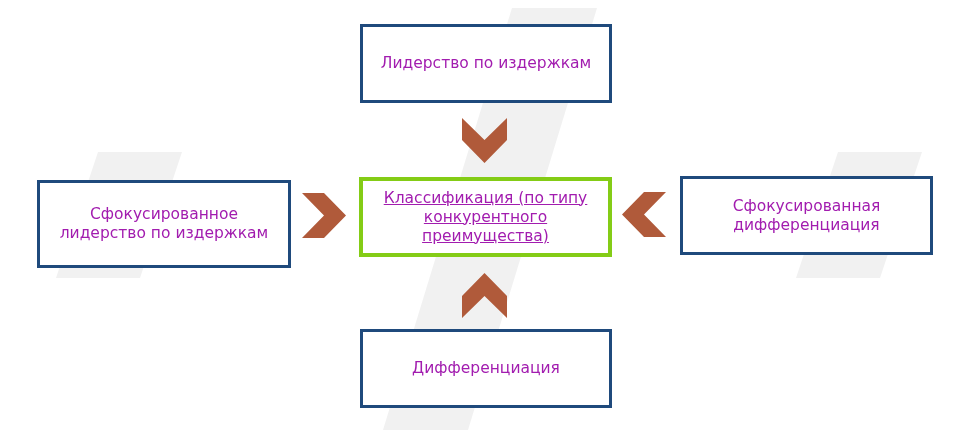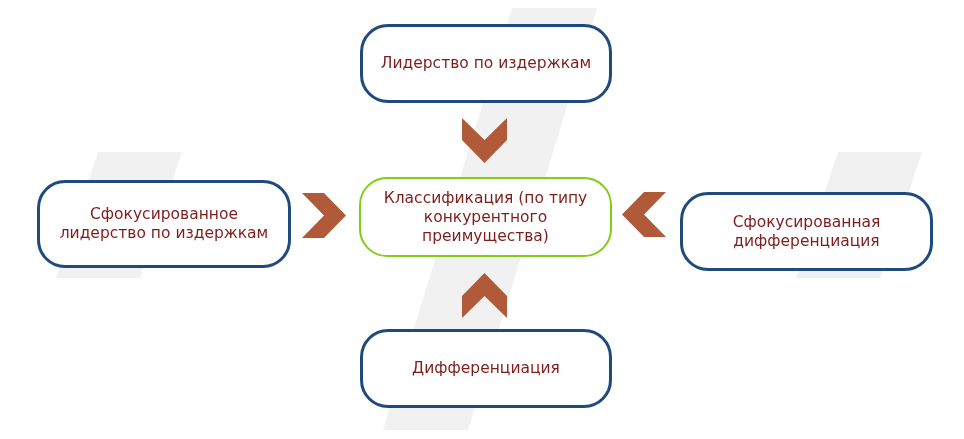--- a/index.html
+++ b/index.html
@@ -7,27 +7,26 @@
       width: 964px; height: 439px; position: relative; overflow: hidden;
       background: #ffffff;
       font-family: "DejaVu Sans", sans-serif;
     }
     .bg-slash { position: absolute; top: 0; left: 0; }
     .box {
       position: absolute; box-sizing: border-box;
       background: #ffffff;
       display: flex; align-items: center; justify-content: center;
       text-align: center;
-      color: #7f1d1d;
+      color: #a21caf;
       font-size: 15.5px; line-height: 19px;
       padding: 0 8px;
-      border-radius: 28px;
     }
     .box.blue { border: 3px solid #1f4a7c; }
-    .box.red { border: 2px solid #84cc16; }
+    .box.red { border: 4px solid #84cc16; text-decoration: underline; }
     .box span { display: block; white-space: pre-line; }
     .chev { position: absolute; }
   </style>
 </head>
 <body>
 
 <svg class="bg-slash" width="964" height="439">
   <polygon points="512,8 597,8 468,430 383,430" fill="#f1f1f1"></polygon>
   <polygon points="98,152 182,152 140,278 56,278" fill="#f1f1f1"></polygon>
   <polygon points="838,152 922,152 880,278 796,278" fill="#f1f1f1"></polygon>
@@ -41,21 +40,21 @@
   <span>Классификация (по типу
 конкурентного
 преимущества)</span>
 </div>
 
 <div class="box blue" style="left:37px; top:180px; width:254px; height:88px;">
   <span>Сфокусированное
 лидерство по издержкам</span>
 </div>
 
-<div class="box blue" style="left:680px; top:192px; width:253px; height:79px;">
+<div class="box blue" style="left:680px; top:176px; width:253px; height:79px;">
   <span>Сфокусированная
 дифференциация</span>
 </div>
 
 <div class="box blue" style="left:360px; top:329px; width:252px; height:79px;">
   <span>Дифференциация</span>
 </div>
 
 <svg class="chev" style="left:462px; top:118px;" width="45" height="45" viewBox="0 0 45 45">
   <polygon points="0,0 22.5,22 45,0 45,22 22.5,45 0,22" fill="#b05a3a"></polygon>

